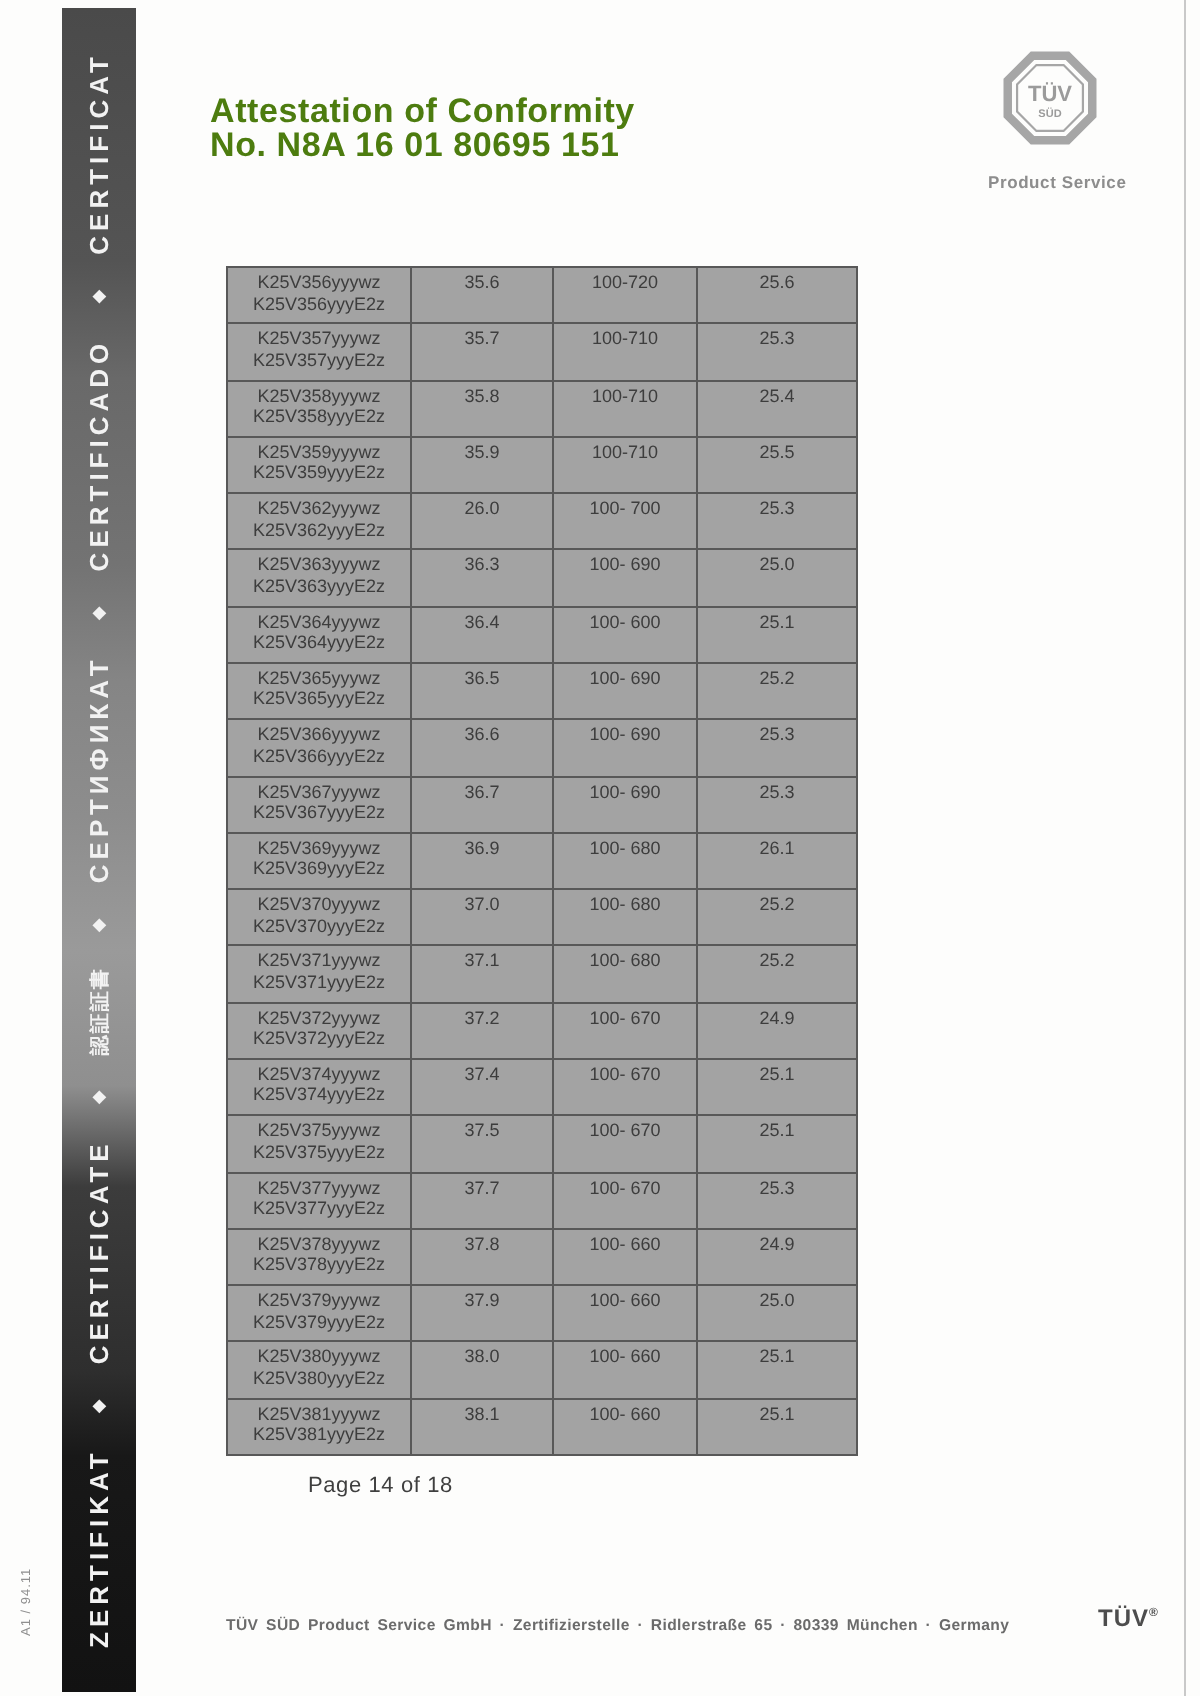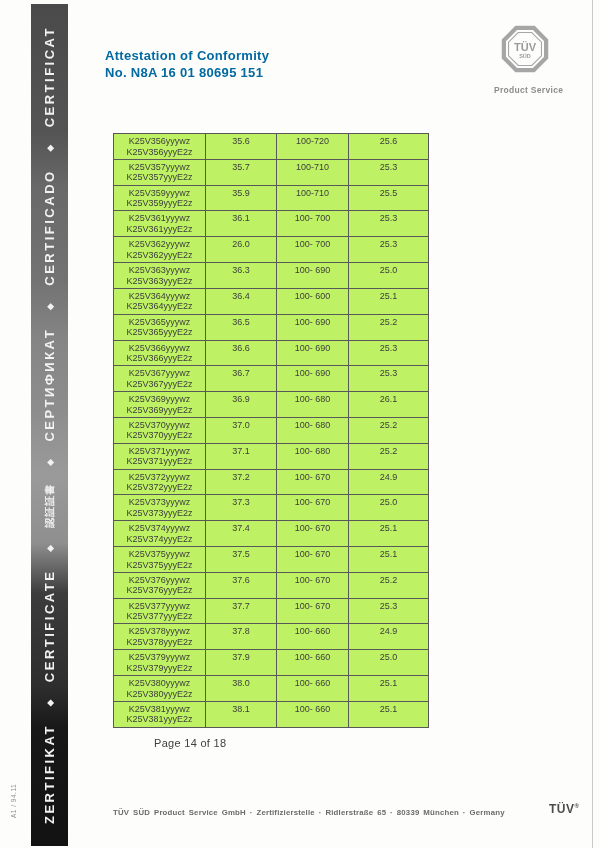--- a/index.html
+++ b/index.html
@@ -27,33 +27,33 @@
   .bar-seg.cjk{font-size:10px;letter-spacing:1px;}
   .bar-sep{color:#f2f2f2;font-size:9px;}
   .side-note{
     position:absolute;left:9px;top:776px;width:42px;height:10px;
     transform-origin:0 0;transform:rotate(-90deg) translate(-42px,0);
     font-size:6.5px;color:#8f8f8f;letter-spacing:.5px;line-height:10px;
     white-space:nowrap;
   }
   
   .doc-header{
-    position:absolute;left:105px;top:47px;color:#0369a1;
-    font-weight:bold;font-size:13px;line-height:17px;letter-spacing:.3px;
+    position:absolute;left:105px;top:47px;color:#4d7c0f;
+    font-weight:bold;font-size:17px;line-height:17px;letter-spacing:.3px;
   }
   
   .logo-wrap{position:absolute;left:494px;top:20px;width:62px;text-align:center;}
   .logo-caption{
     margin-top:3px;font-size:8.5px;color:#8d8d8d;font-weight:bold;
     letter-spacing:.3px;white-space:nowrap;
   }
   
   .cert-table{
     position:absolute;left:113px;top:133px;width:315px;height:595px;
-    border-collapse:collapse;table-layout:fixed;background:#bef264;
+    border-collapse:collapse;table-layout:fixed;background:#a3a3a3;
   }
   .cert-table td{
     border:1px solid #585858;padding:0;vertical-align:top;
     font-size:9px;color:#3d3d3d;text-align:center;line-height:10.5px;
   }
   .cert-table td.c-model div{white-space:nowrap;}
   .cert-table td{padding-top:2px;}
   
   .page-label{
     position:absolute;left:113px;top:737px;font-size:11px;color:#3f3f3f;
@@ -130,38 +130,38 @@
         <td class="c-model">
           <div>K25V357yyywz</div>
           <div>K25V357yyyE2z</div>
         </td>
         <td>35.7</td>
         <td>100-710</td>
         <td>25.3</td>
       </tr>
       <tr>
         <td class="c-model">
+          <div>K25V358yyywz</div>
+          <div>K25V358yyyE2z</div>
+        </td>
+        <td>35.8</td>
+        <td>100-710</td>
+        <td>25.4</td>
+      </tr>
+      <tr>
+        <td class="c-model">
           <div>K25V359yyywz</div>
           <div>K25V359yyyE2z</div>
         </td>
         <td>35.9</td>
         <td>100-710</td>
         <td>25.5</td>
       </tr>
       <tr>
         <td class="c-model">
-          <div>K25V361yyywz</div>
-          <div>K25V361yyyE2z</div>
-        </td>
-        <td>36.1</td>
-        <td>100- 700</td>
-        <td>25.3</td>
-      </tr>
-      <tr>
-        <td class="c-model">
           <div>K25V362yyywz</div>
           <div>K25V362yyyE2z</div>
         </td>
         <td>26.0</td>
         <td>100- 700</td>
         <td>25.3</td>
       </tr>
       <tr>
         <td class="c-model">
           <div>K25V363yyywz</div>
@@ -238,53 +238,35 @@
         <td class="c-model">
           <div>K25V372yyywz</div>
           <div>K25V372yyyE2z</div>
         </td>
         <td>37.2</td>
         <td>100- 670</td>
         <td>24.9</td>
       </tr>
       <tr>
         <td class="c-model">
-          <div>K25V373yyywz</div>
-          <div>K25V373yyyE2z</div>
-        </td>
-        <td>37.3</td>
-        <td>100- 670</td>
-        <td>25.0</td>
-      </tr>
-      <tr>
-        <td class="c-model">
           <div>K25V374yyywz</div>
           <div>K25V374yyyE2z</div>
         </td>
         <td>37.4</td>
         <td>100- 670</td>
         <td>25.1</td>
       </tr>
       <tr>
         <td class="c-model">
           <div>K25V375yyywz</div>
           <div>K25V375yyyE2z</div>
         </td>
         <td>37.5</td>
         <td>100- 670</td>
         <td>25.1</td>
-      </tr>
-      <tr>
-        <td class="c-model">
-          <div>K25V376yyywz</div>
-          <div>K25V376yyyE2z</div>
-        </td>
-        <td>37.6</td>
-        <td>100- 670</td>
-        <td>25.2</td>
       </tr>
       <tr>
         <td class="c-model">
           <div>K25V377yyywz</div>
           <div>K25V377yyyE2z</div>
         </td>
         <td>37.7</td>
         <td>100- 670</td>
         <td>25.3</td>
       </tr>

